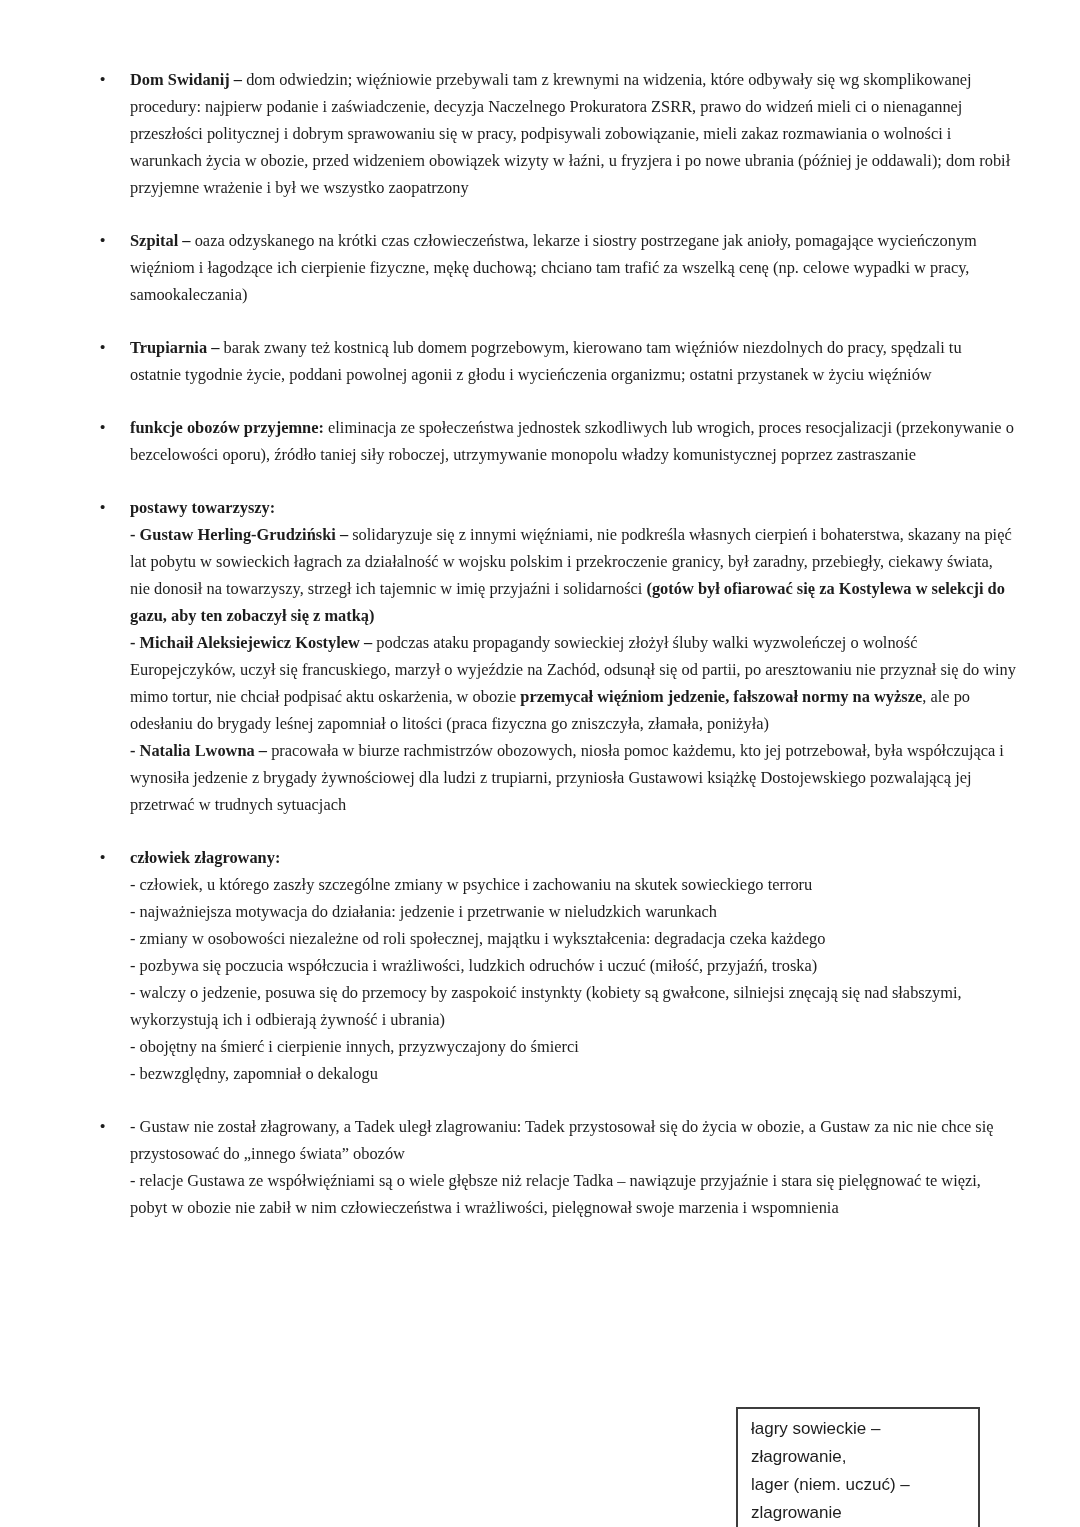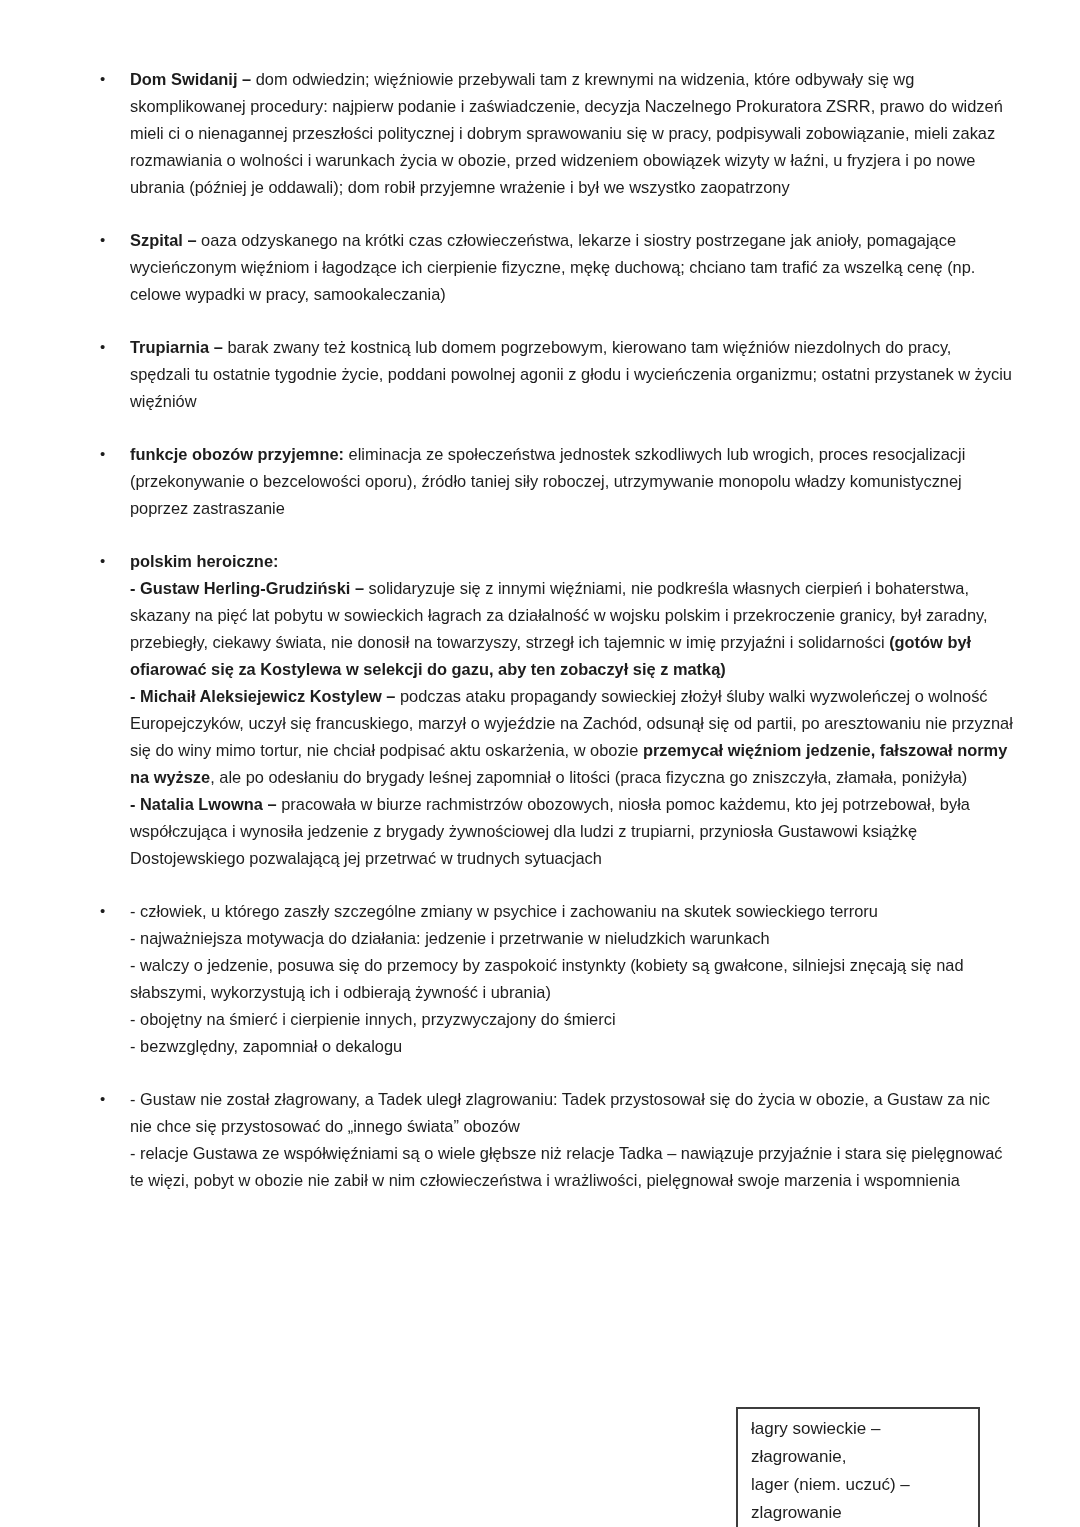--- a/index.html
+++ b/index.html
@@ -34,20 +34,21 @@
   }
   ul.notes > li .marker {
     position: absolute;
     left: 1px;
     top: -1px;
     font-size: 15px;
   }
   p {
     margin: 0;
     padding: 0;
+    font-family: Liberation Serif, serif;
   }
   .b {
     font-weight: 700;
   }
   .note-box {
     position: absolute;
     left: 736px;
     top: 1407px;
     width: 244px;
     box-sizing: border-box;
@@ -79,30 +80,33 @@
       <p><span class="b">Trupiarnia – </span><span>barak zwany też kostnicą lub domem pogrzebowym, kierowano tam więźniów niezdolnych do pracy, spędzali tu ostatnie tygodnie życie, poddani powolnej agonii z głodu i wycieńczenia organizmu; ostatni przystanek w życiu więźniów</span></p>
     </li>
 
     <li>
       <span class="marker">•</span>
       <p><span class="b">funkcje obozów przyjemne: </span><span>eliminacja ze społeczeństwa jednostek szkodliwych lub wrogich, proces resocjalizacji (przekonywanie o bezcelowości oporu), źródło taniej siły roboczej, utrzymywanie monopolu władzy komunistycznej poprzez zastraszanie</span></p>
     </li>
 
     <li>
       <span class="marker">•</span>
-      <p><span class="b">polskim heroiczne:</span></p>
+      <p><span class="b">postawy towarzyszy:</span></p>
       <p><span class="b">- Gustaw Herling-Grudziński – </span><span>solidaryzuje się z innymi więźniami, nie podkreśla własnych cierpień i bohaterstwa, skazany na pięć lat pobytu w sowieckich łagrach za działalność w wojsku polskim i przekroczenie granicy, był zaradny, przebiegły, ciekawy świata, nie donosił na towarzyszy, strzegł ich tajemnic w imię przyjaźni i solidarności </span><span class="b">(gotów był ofiarować się za Kostylewa w selekcji do gazu, aby ten zobaczył się z matką)</span></p>
       <p><span class="b">- Michaił Aleksiejewicz Kostylew – </span><span>podczas ataku propagandy sowieckiej złożył śluby walki wyzwoleńczej o wolność Europejczyków, uczył się francuskiego, marzył o wyjeździe na Zachód, odsunął się od partii, po aresztowaniu nie przyznał się do winy mimo tortur, nie chciał podpisać aktu oskarżenia, w obozie </span><span class="b">przemycał więźniom jedzenie, fałszował normy na wyższe</span><span>, ale po odesłaniu do brygady leśnej zapomniał o litości (praca fizyczna go zniszczyła, złamała, poniżyła)</span></p>
       <p><span class="b">- Natalia Lwowna – </span><span>pracowała w biurze rachmistrzów obozowych, niosła pomoc każdemu, kto jej potrzebował, była współczująca i wynosiła jedzenie z brygady żywnościowej dla ludzi z trupiarni, przyniosła Gustawowi książkę Dostojewskiego pozwalającą jej przetrwać w trudnych sytuacjach</span></p>
     </li>
 
     <li>
       <span class="marker">•</span>
+      <p><span class="b">człowiek złagrowany:</span></p>
       <p><span>- człowiek, u którego zaszły szczególne zmiany w psychice i zachowaniu na skutek sowieckiego terroru</span></p>
       <p><span>- najważniejsza motywacja do działania: jedzenie i przetrwanie w nieludzkich warunkach</span></p>
+      <p><span>- zmiany w osobowości niezależne od roli społecznej, majątku i wykształcenia: degradacja czeka każdego</span></p>
+      <p><span>- pozbywa się poczucia współczucia i wrażliwości, ludzkich odruchów i uczuć (miłość, przyjaźń, troska)</span></p>
       <p><span>- walczy o jedzenie, posuwa się do przemocy by zaspokoić instynkty (kobiety są gwałcone, silniejsi znęcają się nad słabszymi, wykorzystują ich i odbierają żywność i ubrania)</span></p>
       <p><span>- obojętny na śmierć i cierpienie innych, przyzwyczajony do śmierci</span></p>
       <p><span>- bezwzględny, zapomniał o dekalogu</span></p>
     </li>
 
     <li>
       <span class="marker">•</span>
       <p><span>- Gustaw nie został złagrowany, a Tadek uległ zlagrowaniu: Tadek przystosował się do życia w obozie, a Gustaw za nic nie chce się przystosować do „innego świata” obozów</span></p>
       <p><span>- relacje Gustawa ze współwięźniami są o wiele głębsze niż relacje Tadka – nawiązuje przyjaźnie i stara się pielęgnować te więzi, pobyt w obozie nie zabił w nim człowieczeństwa i wrażliwości, pielęgnował swoje marzenia i wspomnienia</span></p>
     </li>

